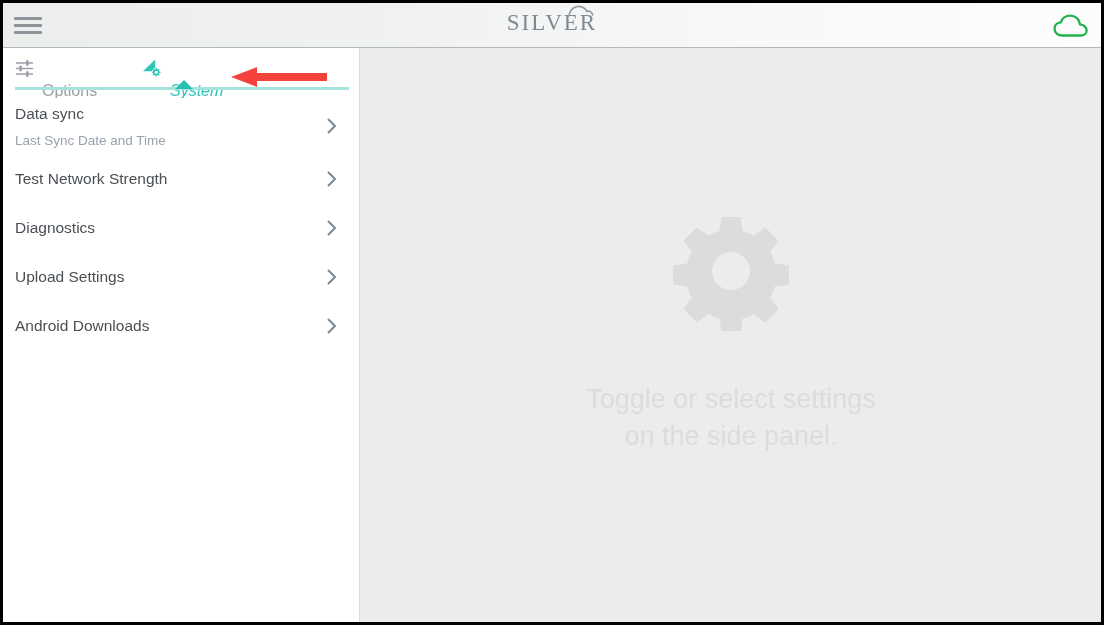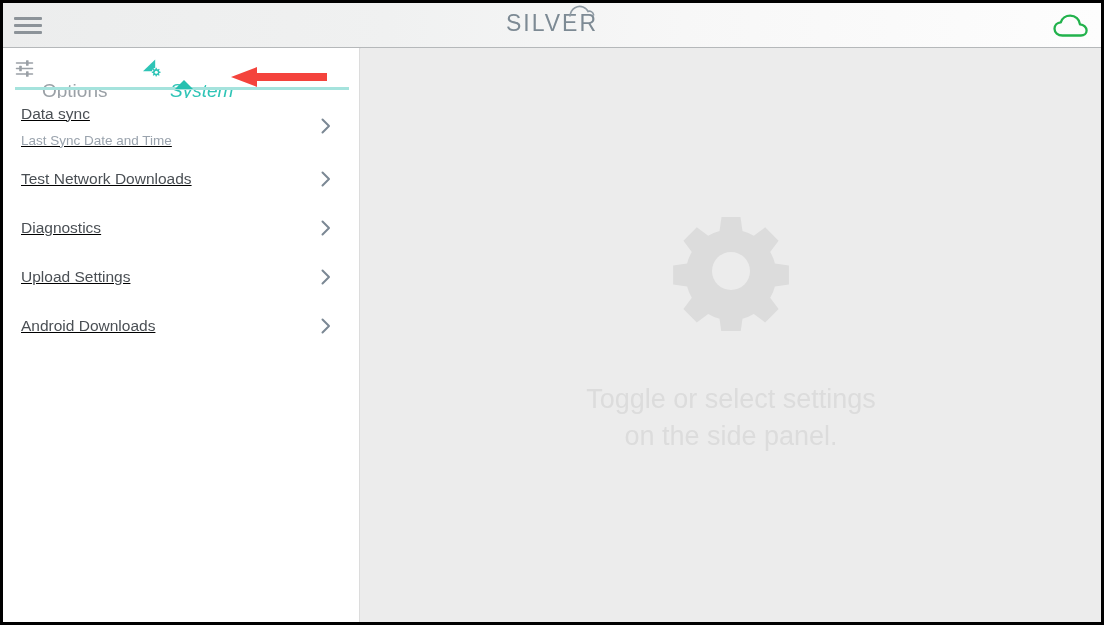--- a/index.html
+++ b/index.html
@@ -68,21 +68,21 @@
     left: 0; right: 0;
     top: 7px;
     text-align: center;
     height: 32px;
   }
   #brand-logo .logo-wrap {
     position: relative;
     display: inline-block;
   }
   #brand-logo .logo-text {
-    font-family: Liberation Sans, sans-serif;
+    font-family: Liberation Serif, serif;
     font-size: 23px;
     letter-spacing: 2.0px;
     color: #7d8a94;
     font-weight: 400;
   }
   #brand-logo .logo-arc {
     position: absolute;
     right: 3px;
     top: -6px;
     width: 26px;
@@ -122,21 +122,21 @@
     height: 40px;
     display: flex;
     align-items: center;
     gap: 8px;
     cursor: pointer;
     user-select: none;
   }
   .tab#tab-options { left: 12px; }
   .tab#tab-system  { left: 138px; }
   .tab .tab-label {
-    font-size: 19px;
+    font-size: 16px;
     color: #9aa0a6;
     font-family: "Liberation Sans", sans-serif;
     margin-top: 46px;
   }
   .tab.active .tab-label { color: #2ec4b6; font-style: italic; }
   .tab .tab-icon { display: block; line-height: 0; }
 
   #tab-underline {
     position: absolute;
     left: 12px;
@@ -160,25 +160,24 @@
     position: absolute;
     left: 0;
     top: 50px;
     width: 356px;
   }
   .list-item {
     position: relative;
     height: 49px;
     display: flex;
     align-items: center;
-    padding: 0 18px;
+    padding: 0 12px;
     box-sizing: border-box;
     cursor: pointer;
     background: #fff;
-    text-decoration: underline;
   }
   .list-item .li-text { flex: 1; }
   .list-item .li-title {
     font-size: 15.5px;
     color: #4a4f54;
     line-height: 19px;
   }
   .list-item .li-sub {
     font-size: 13.5px;
     color: #9aa3ad;
@@ -315,21 +314,21 @@
           <div class="li-title">Data sync</div>
           <div class="li-sub">Last Sync Date and Time</div>
         </div>
         <svg class="chevron-icon" viewBox="0 0 18 18">
           <path d="M5.5 2.5 L12 9 L5.5 15.5" fill="none" stroke="#7b8894" stroke-width="2" stroke-linecap="round" stroke-linejoin="round"></path>
         </svg>
       </div>
 
       <div class="list-item">
         <div class="li-text">
-          <div class="li-title">Test Network Downloads</div>
+          <div class="li-title">Test Network Strength</div>
         </div>
         <svg class="chevron-icon" viewBox="0 0 18 18">
           <path d="M5.5 2.5 L12 9 L5.5 15.5" fill="none" stroke="#7b8894" stroke-width="2" stroke-linecap="round" stroke-linejoin="round"></path>
         </svg>
       </div>
 
 
       <div class="list-item">
         <div class="li-text">
           <div class="li-title">Diagnostics</div>

